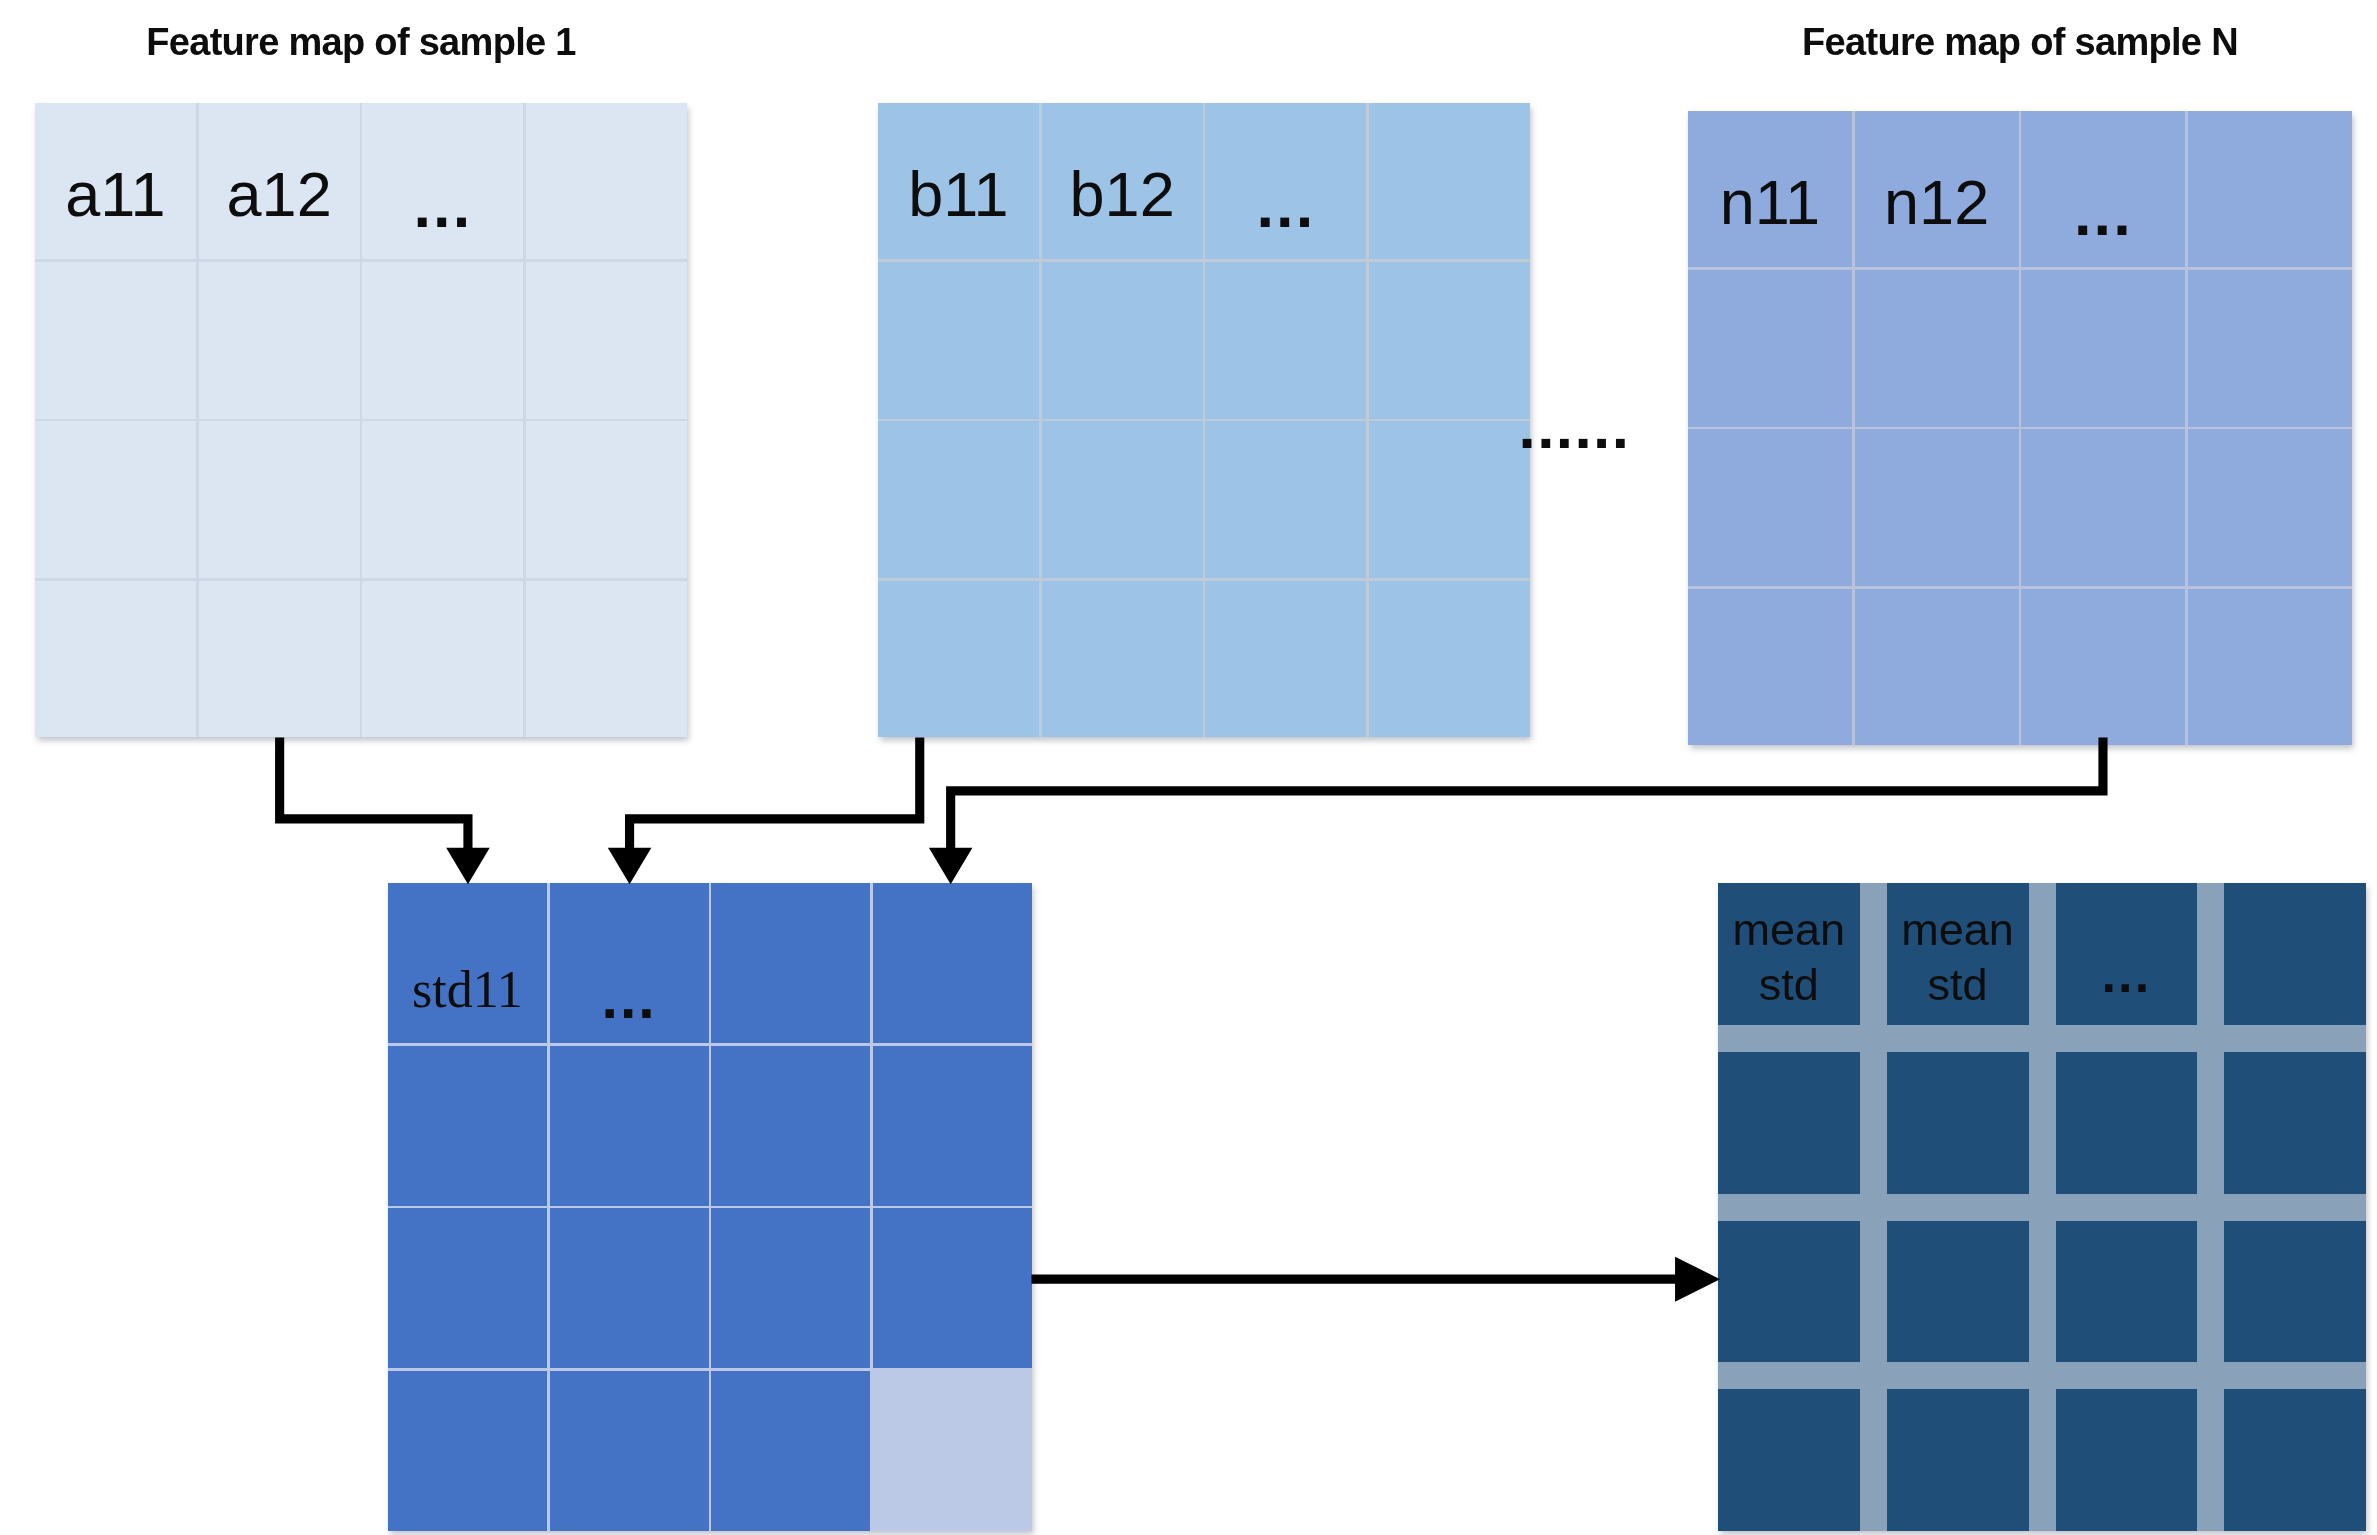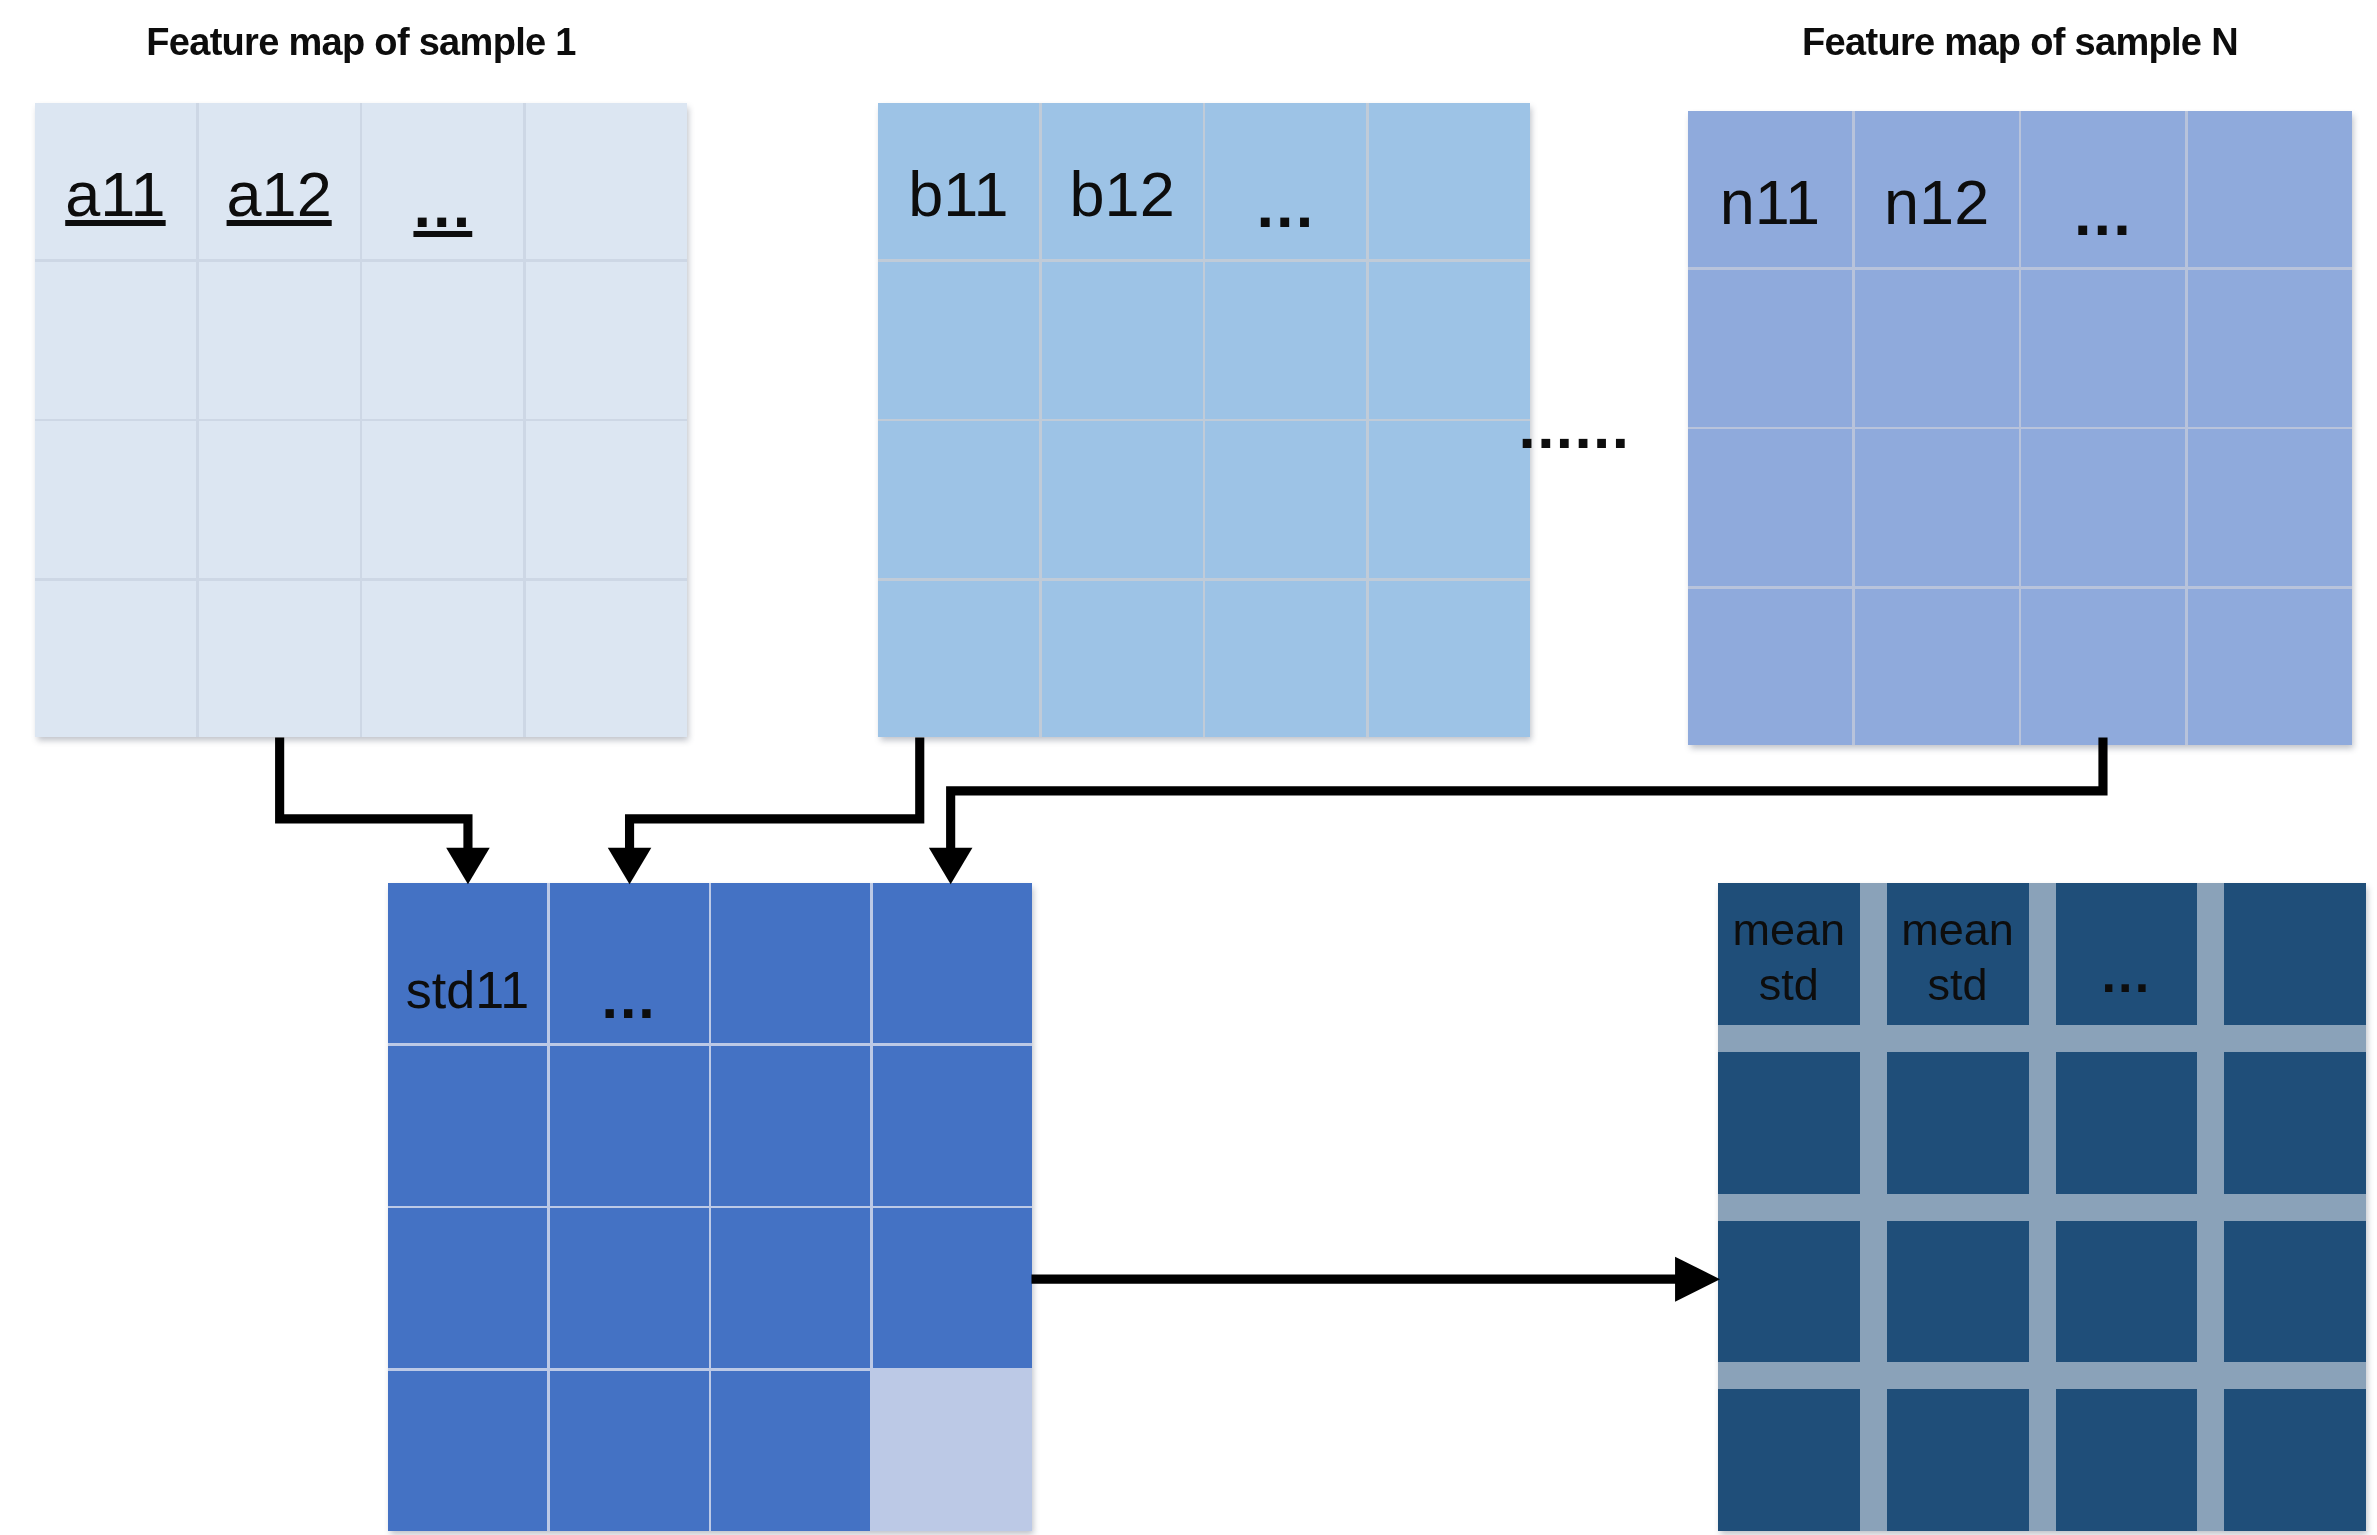--- a/index.html
+++ b/index.html
@@ -7,41 +7,41 @@
        font-family:"Liberation Sans", sans-serif;color:#0d0d0d;}
   .canvas{position:relative;width:2377px;height:1536px;background:#ffffff;overflow:hidden;}
 
   .map{position:absolute;display:grid;
        grid-template-columns:repeat(4,1fr);grid-template-rows:repeat(4,1fr);
        gap:2.8px;box-shadow:2.1px 3.5px 6.3px rgba(60,70,90,.33);}
   .cell{background:var(--fill);display:flex;align-items:center;justify-content:center;
         overflow:hidden;color:#0d0d0d;}
   .lbl{font-size:63px;padding-top:25px;}
   .dots{font-size:63px;font-weight:700;letter-spacing:2.1px;padding-top:48px;}
-  .map-std .lbl{font-size:52px;padding-top:54px;}
+  .map-std .lbl{font-size:52px;padding-top:54px;font-family:Liberation Serif, serif;}
   .map-std .dots{font-size:59px;padding-top:70px;}
   .map-mean .lbl{font-size:45px;line-height:1.22;white-space:pre-line;text-align:center;padding-top:8.4px;}
   .map-mean .dots{font-size:52px;padding-top:41px;}
 
   .map-title{position:absolute;top:21px;height:70px;font-size:38px;font-weight:700;
              letter-spacing:-0.7px;text-align:center;}
   .separator{position:absolute;font-weight:700;font-size:62px;letter-spacing:1.4px;text-align:center;}
   .arrow-label{position:absolute;left:1047px;top:1203px;width:661px;text-align:center;font-size:45px;}
 
   .connectors{position:absolute;left:0;top:0;pointer-events:none;}
 </style>
 </head>
 <body>
 
 <div class="canvas">
 
   <div class="map-title" style="left:35px;width:652px">Feature map of sample 1</div>
   <div class="map-title" style="left:1688px;width:664px">Feature map of sample N</div>
 
-  <div class="map" style="left: 35px; top: 103px; width: 652px; height: 634px; --fill: #dce6f2; background: rgb(205, 215, 229); text-decoration: underline;">
+  <div class="map" style="left: 35px; top: 103px; width: 652px; height: 634px; --fill: #dce6f2; background: rgb(205, 215, 229);">
     <div class="cell lbl">a11</div>
     <div class="cell lbl">a12</div>
     <div class="cell dots">...</div>
     <div class="cell"></div>
   <div class="cell"></div>
       <div class="cell"></div>
       <div class="cell"></div>
       <div class="cell"></div>
       <div class="cell"></div>
       <div class="cell"></div>

